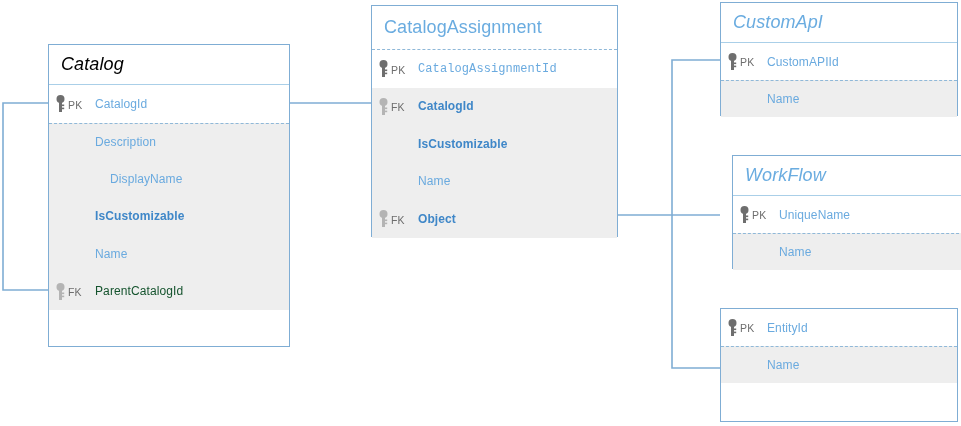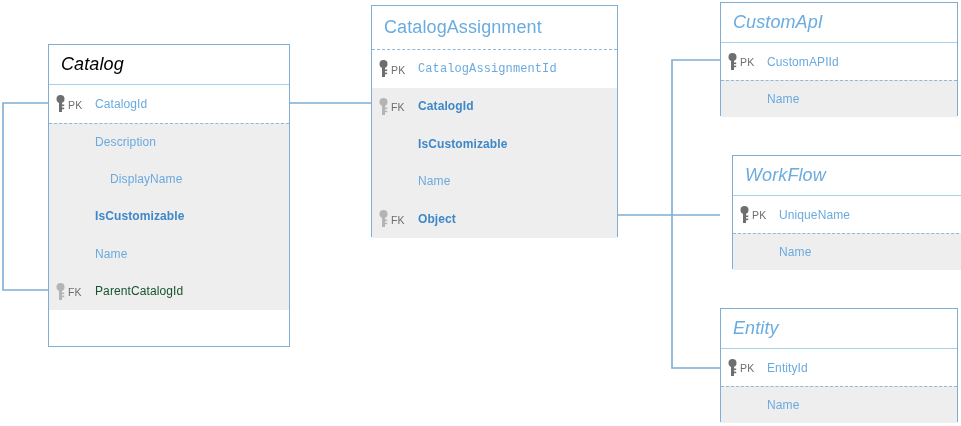--- a/index.html
+++ b/index.html
@@ -215,21 +215,20 @@
             </div>
             <span class="fieldname opt" style="color: rgb(106, 170, 223);">UniqueName</span>
           </div>
           <div class="row shaded sep-dashed" style="height: 37px; background: rgb(238, 238, 238);">
             <div class="keycell empty"></div>
             <span class="fieldname opt" style="color: rgb(106, 170, 223);">Name</span>
           </div>
         </div>
       </div>
       <div class="table" style="left: 720px; top: 308px; width: 238px; height: 114px; border-color: rgb(127, 173, 212);">
-        <div class="table-title title-solid" style="height: 40px; color: rgb(106, 172, 224);">Entity</div>
         <div class="rows">
           <div class="row" style="height: 37px;">
             <div class="keycell">
               <svg class="keyicon" viewBox="0 0 11 17" xmlns="http://www.w3.org/2000/svg">
                 <circle cx="5.5" cy="4" r="4" fill="#6e6e6e"></circle>
                 <rect x="4" y="6.5" width="3" height="10.5" fill="#6e6e6e"></rect>
                 <rect x="7" y="9.5" width="2.2" height="1.6" fill="#6e6e6e"></rect>
                 <rect x="7" y="12.6" width="2.2" height="1.6" fill="#6e6e6e"></rect>
               </svg>
               <span class="keylabel" style="color: rgb(110, 110, 110);">PK</span>

